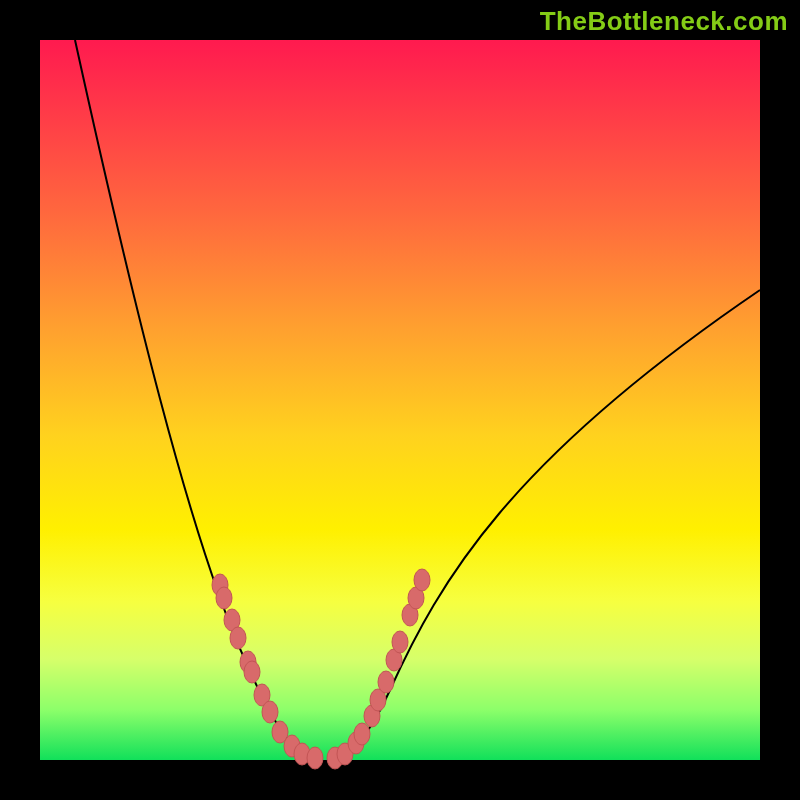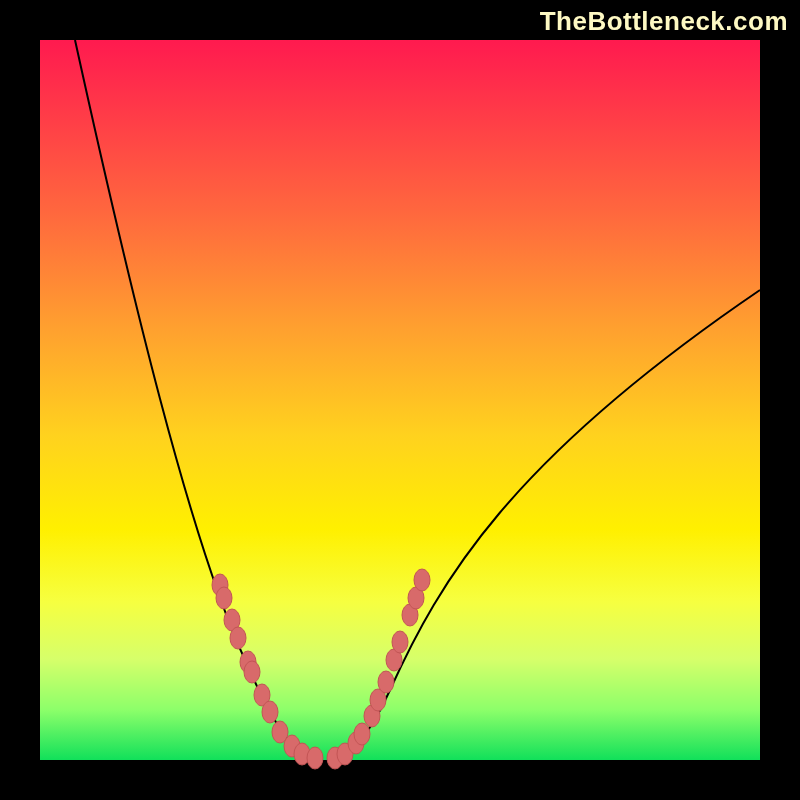--- a/index.html
+++ b/index.html
@@ -9,21 +9,21 @@
           #ff1a4f 0%,
           #ff3a48 10%,
           #ff6b3d 25%,
           #ffa02f 40%,
           #ffd21e 55%,
           #fff000 68%,
           #f6ff40 78%,
           #d6ff6a 86%,
           #8dff6a 93%,
           #11e05a 100%);}
-  .watermark{position:absolute;right:12px;top:6px;color:#fef9c3;font-size:26px;font-weight:600;letter-spacing:.5px}
+  .watermark{position:absolute;right:12px;top:6px;color:#84cc16;font-size:26px;font-weight:600;letter-spacing:.5px}
   svg.curve{position:absolute;left:40px;top:40px;width:720px;height:720px;overflow:visible}
   .curve path{fill:none;stroke:#000;stroke-width:2}
   .dot{fill:#d86a6a;stroke:#c25555;stroke-width:1}
 </style>
 </head>
 <body>
 
 <div class="frame">
   <div class="plot"></div>
 

